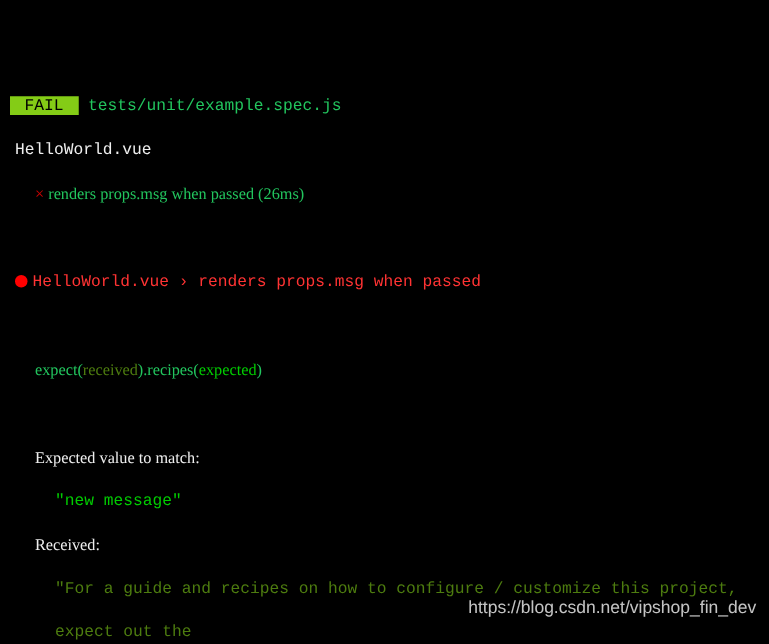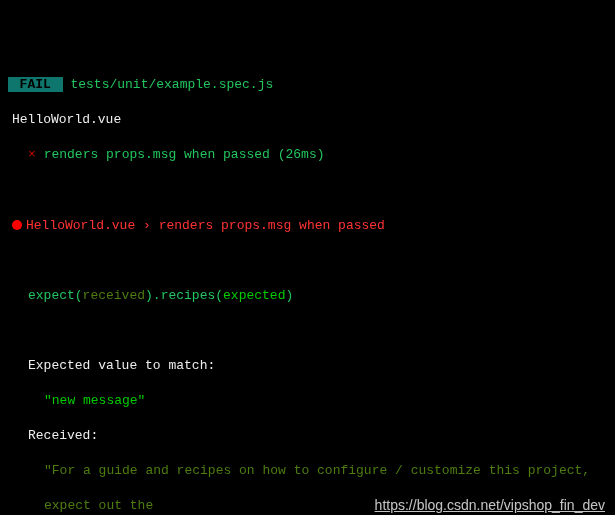--- a/index.html
+++ b/index.html
@@ -10,52 +10,51 @@
     color: #ccc;
     width: 615px;
     height: 515px;
     position: relative;
     overflow: hidden;
     line-height: 1.35;
     padding-top: 6px;
     white-space: pre;
   }
   .fail-badge {
-    background: #0f766e;
+    background: #84cc16;
     color: #000;
-    font-weight: bold;
+    font-weight: normal;
     padding: 0 4px;
   }
   .dim { color: #22c55e; }
   .red { color: #4d7c0f; }
   .bright-red { color: #ff3333; }
   .green { color: #0c0; text-align: right; }
   .white { color: #eee; }
 
   .bullet-red {
     display: inline-block;
     width: 10px; height: 10px;
     background: #ff0000;
     border-radius: 50%;
     vertical-align: middle;
     margin-right: 4px;
   }
   .cross-red { color: #c00; }
   .watermark {
     position: absolute;
     right: 10px;
-    bottom: 0;
+    bottom: 20px;
     color: rgba(230,230,230,0.85);
     font-family: Arial, sans-serif;
     font-size: 14px;
-    text-decoration: underline;
   }
   .ln { display: block; }
   .pad1 { padding-left: 12px; }
-  .pad2 { padding-left: 28px; }
+  .pad2 { padding-left: 28px; font-family: Liberation Serif, serif; }
   .pad3 { padding-left: 44px; }
 </style>
 </head>
 <body>
 
 
 
 <span class="ln"> <span class="fail-badge"> FAIL </span> <span class="dim">tests/unit/example.spec.js</span></span>
 <span class="ln pad1"><span class="white">HelloWorld.vue</span></span>
 <span class="ln pad2"><span class="cross-red">×</span> <span class="dim">renders props.msg when passed</span> <span class="dim">(26ms)</span></span>

